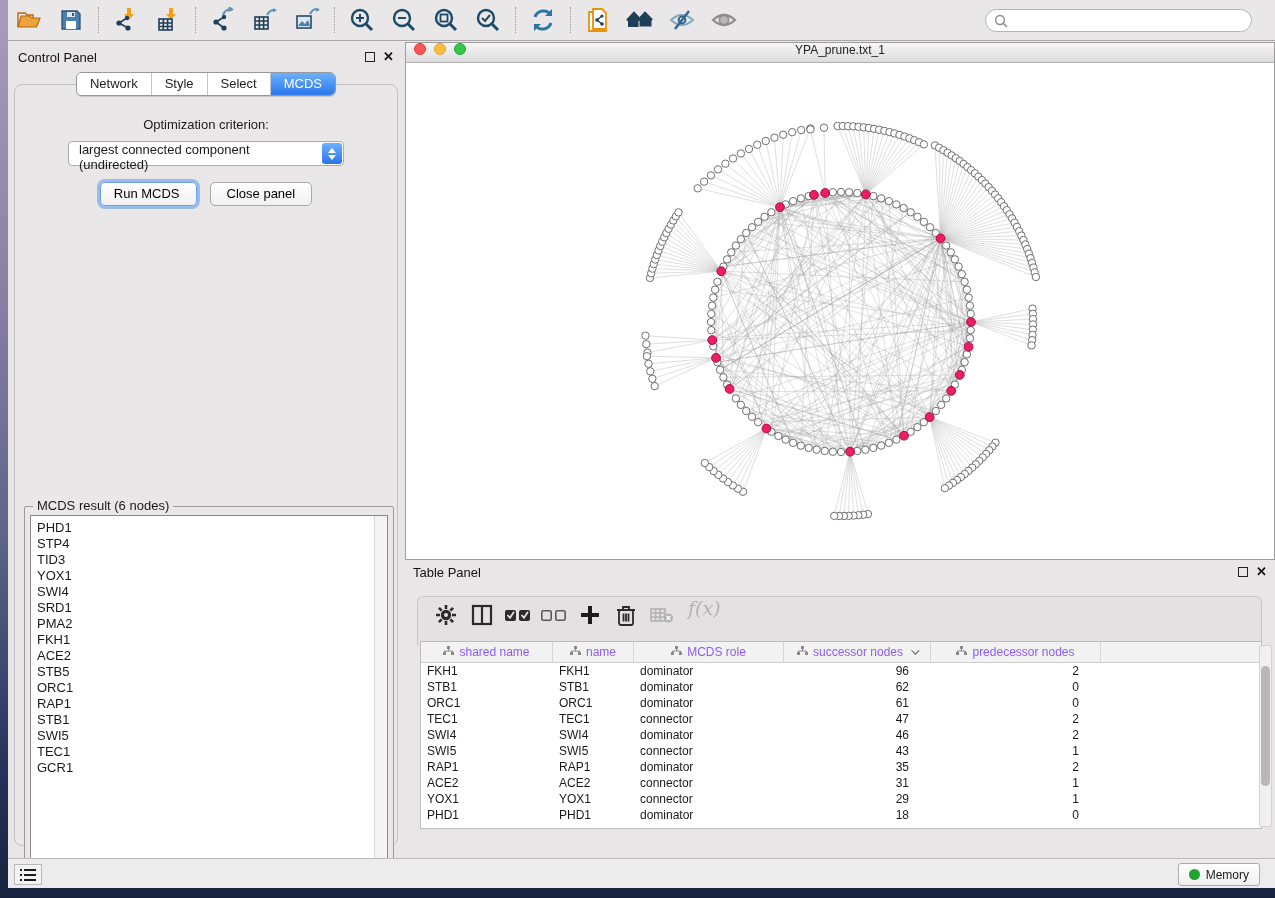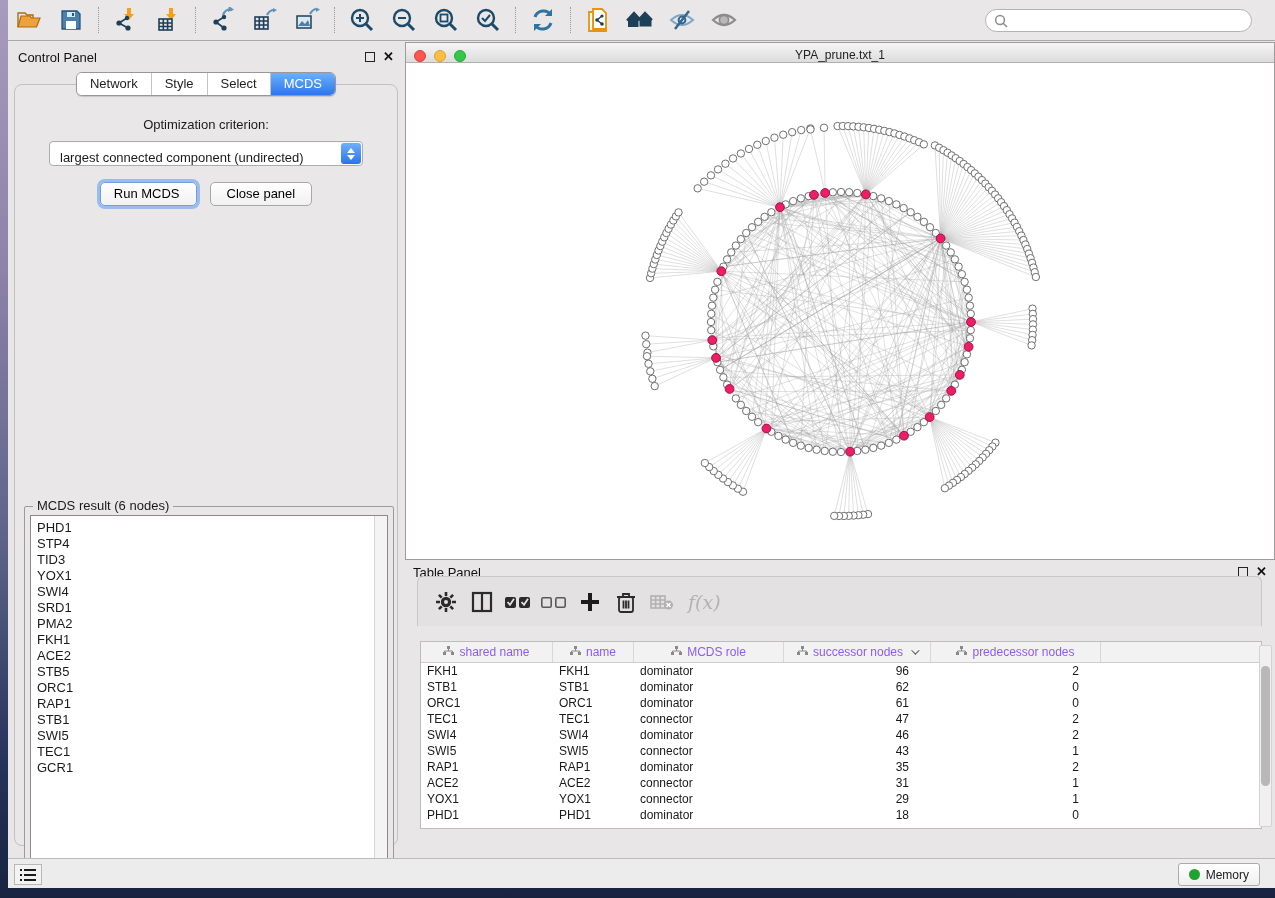--- a/index.html
+++ b/index.html
@@ -31,22 +31,22 @@
   .ctl-tabs { position:absolute; left:0; top:27px; width:100%; display:flex; justify-content:center; z-index:2; }
   .seg { display:inline-flex; background:#fff; border:1px solid #989898; border-radius:6px; overflow:hidden;
     box-shadow:0 1px 1px rgba(0,0,0,.15); }
   .seg .tab { padding:3px 13px 4px; font-size:13px; color:#222; border-left:1px solid #c4c4c4; background:#fff; }
   .seg .tab:first-child { border-left:none; }
   .seg .tab.active { background:linear-gradient(#6cb0fd,#2b77ec); color:#fff; }
 
   .ctl-body { position:absolute; left:4px; top:39px; width:384px; height:762px; background:#e9e7e7;
     border:1px solid #c2c0c0; border-radius:8px; }
   .opt-label { text-align:center; margin-top:32px; font-size:13px; }
-  .dropdown { position:relative; margin:9px auto 16px; width:314px; height:25px; background:#fff;
-    border:1px solid #adadad; border-radius:4px; display:flex; align-items:flex-end; padding:0 26px 0 10px;
+  .dropdown { position:relative; margin:9px auto 16px; width:276px; height:25px; background:#fff;
+    border:1px solid #adadad; border-radius:4px; display:flex; align-items:flex-start; padding:0 26px 0 10px;
     font-size:13px; box-shadow:inset 0 1px 0 #f8f8f8; }
   .dd-stepper { position:absolute; right:1px; top:1px; width:20px; height:21px; border-radius:3px;
     background:linear-gradient(#6db1fd,#2a74ea); display:flex; flex-direction:column; align-items:center; justify-content:center; gap:2px; }
   .dd-stepper .up { width:0; height:0; border-left:4px solid transparent; border-right:4px solid transparent; border-bottom:5px solid #fff; }
   .dd-stepper .down { width:0; height:0; border-left:4px solid transparent; border-right:4px solid transparent; border-top:5px solid #fff; }
   .btn-row { display:flex; justify-content:center; gap:13px; margin-top:11px; }
   .mac-btn { background:linear-gradient(#ffffff,#f1f1f1); border:1px solid #a8a8a8; border-radius:5px;
     padding:3px 16px 4px; font-size:13px; }
   .mac-btn.focus { box-shadow:0 0 0 3px rgba(110,165,240,.65); border-color:#6d9fe3;padding-left:13px; }
 
@@ -56,32 +56,32 @@
   .result-list { position:absolute; left:5px; top:8px; right:5px; bottom:5px; background:#fff;
     border:1px solid #8a8a8a; overflow:hidden; }
   .result-list ul { list-style:none; padding:4px 0 0 6px; }
   .result-list li { font-size:13px; line-height:16px; }
   .vscroll-track { position:absolute; right:0; top:0; bottom:0; width:13px; background:#f4f4f4; border-left:1px solid #d6d6d6; }
 
   
   .net-window { position:absolute; left:397px; top:42px; width:870px; height:518px; background:#fff;
     border:1px solid #9d9b9b; }
   .net-titlebar { position:relative; height:20px; background:linear-gradient(#f6f6f6,#dcdcdc);
-    border-bottom:1px solid #b2b0b0; display:flex; align-items:flex-end; }
+    border-bottom:1px solid #b2b0b0; display:flex; align-items:flex-start; }
   .tl { width:12px; height:12px; border-radius:50%; margin-left:8px; }
   .tl.red { background:#fc5552; border:1px solid #dd3e3a; }
   .tl.yellow { background:#fdbd40; border:1px solid #dfa133; }
   .tl.green { background:#34c84a; border:1px solid #25a83a; }
   .net-title { position:absolute; left:0; right:0; text-align:center; font-size:12px; color:#222; }
   .net-canvas { position:absolute; left:0; top:20px; width:868px; height:496px; background:#fff; }
 
   
   .table-panel { position:absolute; left:397px; top:560px; width:870px; height:295px; background:#e8e6e6; }
-  .tp-toolbar { position:absolute; left:12px; top:16px; width:845px; height:50px; background:#e3e1e1;
-    border:1px solid #c9c7c7; border-bottom:none; border-radius:6px 6px 0 0; display:flex; align-items:center; padding-left:10px; }
+  .tp-toolbar { position:absolute; left:12px; top:36px; width:845px; height:50px; background:#e3e1e1;
+    border:1px solid #c9c7c7; border-bottom:none; border-radius:6px 6px 0 0; display:flex; padding-left:10px; }
   .tp-btn { width:36px; height:36px; display:flex; align-items:center; justify-content:center; }
   .fx-label { font-family:"DejaVu Serif", serif; font-style:italic; font-size:19px; color:#b3b1b1; margin-left:8px; }
   .tp-table { position:absolute; left:15px; top:81px; width:842px; height:188px; background:#fff;
     border:1px solid #bdbbbb; }
   .tp-header { display:flex; height:21px; background:#f3f2f2; border-bottom:1px solid #cfcdcd; }
   .tp-hcell { display:flex; align-items:center; justify-content:center; gap:5px; font-size:12px; color:#8b5cf6;
     border-right:1px solid #d8d6d6; position:relative; }
   .tp-hcell .chev { width:6px; height:6px; border-right:1.5px solid #555; border-bottom:1.5px solid #555;
     transform:rotate(45deg) translateY(-2px); margin-left:3px; }
   .tp-rows { position:absolute; left:0; top:21px; right:0; bottom:0; overflow:hidden; }

